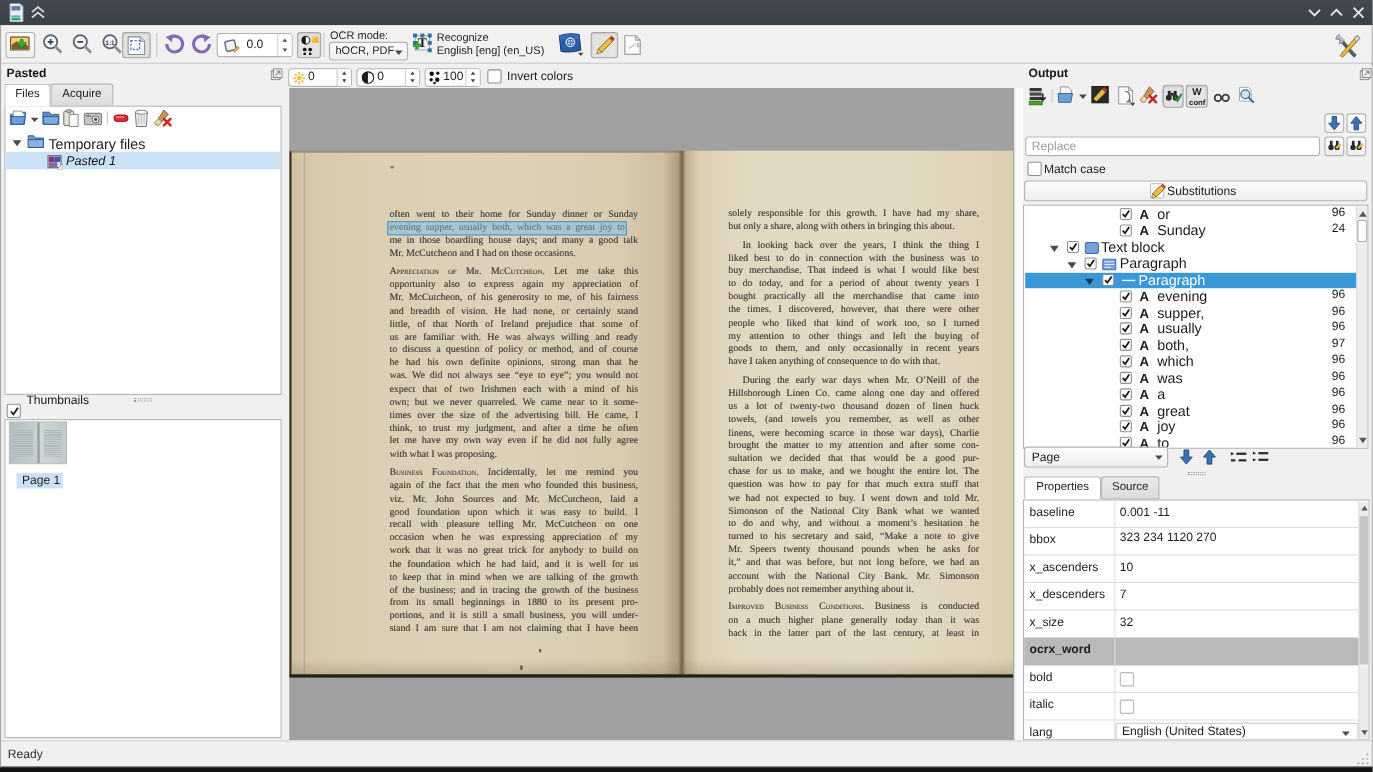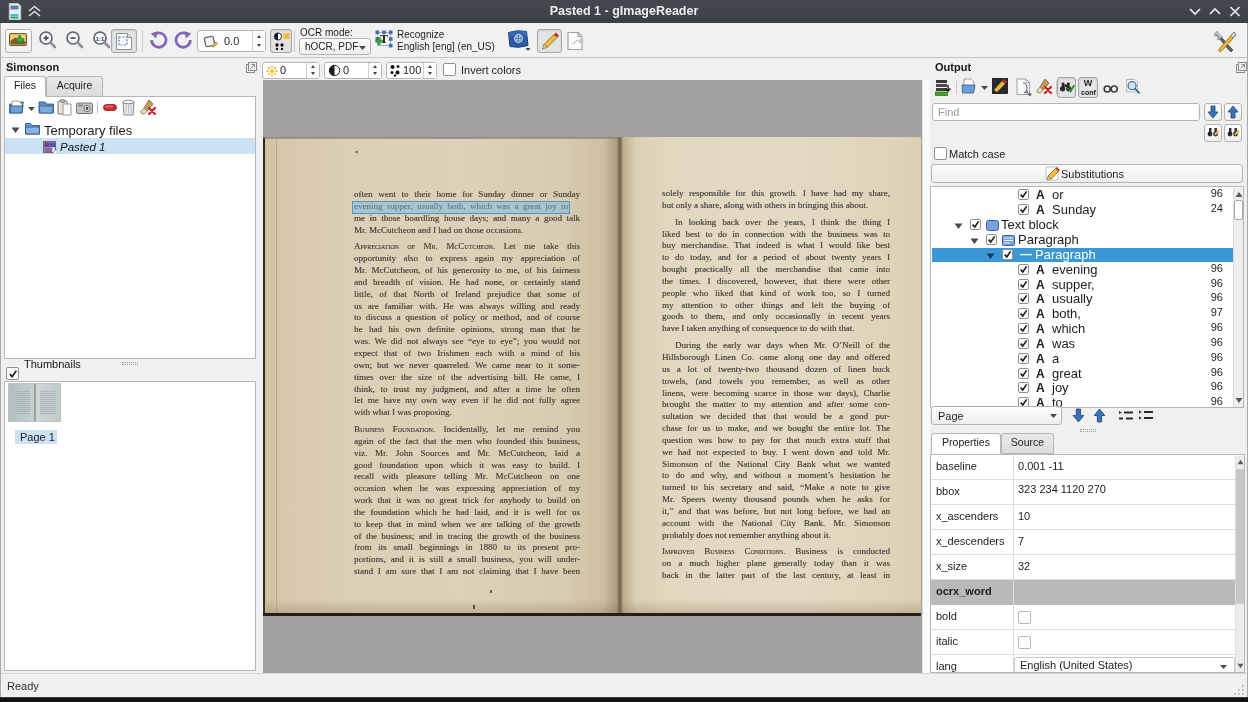--- a/index.html
+++ b/index.html
@@ -58,21 +58,20 @@
   <svg class="abs" style="left:8px;top:3px" width="14" height="17" viewBox="0 0 14 17">
     <path d="M1 0 h9 l3 3 v14 h-12 z" fill="#e8eef4" stroke="#7d8a96" stroke-width="0.8"></path>
     <rect x="2.5" y="2.5" width="8" height="4" fill="#5f7f9f"></rect>
     <rect x="2.5" y="11" width="8" height="2" fill="#3fbfbf"></rect>
     <rect x="2.5" y="13.5" width="8" height="2" fill="#2f9f6f"></rect>
   </svg>
   <svg class="abs" style="left:27px;top:5px" width="15" height="13" viewBox="0 0 15 13">
     <path d="M2 6 L7.5 1.5 L13 6" fill="none" stroke="#dcdfe2" stroke-width="1.6"></path>
     <path d="M2 11 L7.5 6.5 L13 11" fill="none" stroke="#dcdfe2" stroke-width="1.6"></path>
   </svg>
-  <div class="title">Pasted 1 - gImageReader</div>
   <svg class="abs" style="left:1188px;top:5px" width="14" height="13" viewBox="0 0 14 13">
     <path d="M2 4 L7 9 L12 4" fill="none" stroke="#e8eaec" stroke-width="1.7"></path>
   </svg>
   <svg class="abs" style="left:1208px;top:5px" width="14" height="13" viewBox="0 0 14 13">
     <path d="M2 9 L7 4 L12 9" fill="none" stroke="#e8eaec" stroke-width="1.7"></path>
   </svg>
   <svg class="abs" style="left:1228px;top:5px" width="14" height="13" viewBox="0 0 14 13">
     <path d="M2.5 2 L11.5 11 M11.5 2 L2.5 11" fill="none" stroke="#e8eaec" stroke-width="1.7"></path>
   </svg>
 </div>
@@ -195,21 +194,21 @@
   
   <svg class="abs" style="left:1213px;top:7px" width="26" height="24" viewBox="0 0 26 24">
     <path d="M4 2 L17 17 L20 20 L18 22 L15 19 L3.5 5 Z" fill="#5a6168" stroke="#3c4248" stroke-width="0.7"></path>
     <path d="M5 1.5 a4 4 0 0 0 -3.5 4.5 l2.5 -1 l1.5 2 l-1 2.5 a4 4 0 0 0 4.5 -3.5" fill="#b9c0c7" stroke="#6c737a" stroke-width="0.7"></path>
     <path d="M21 2 L8 17 L5.5 20.5 L7.5 22 L10.5 19 L23 5 Z" fill="#e8b93c" stroke="#8a6a14" stroke-width="0.8"></path>
     <path d="M21 2 L23 5 L20 8 L18 5 Z" fill="#cfd6dc" stroke="#6c737a" stroke-width="0.7"></path>
   </svg>
 </div>
 
 <div id="leftpanel" class="abs" style="left:0;top:58px;width:259px;height:615px;background:#f0f0f0">
-  <div class="pane-hdr abs" style="left:6px;top:3px">Simonson</div>
+  <div class="pane-hdr abs" style="left:6px;top:3px">Pasted</div>
   <svg class="abs" style="left:246px;top:4px" width="11" height="11" viewBox="0 0 11 11">
     <rect x="0.5" y="2.5" width="8" height="8" fill="none" stroke="#8a8a8a"></rect>
     <rect x="2.5" y="0.5" width="8" height="8" fill="#f0f0f0" stroke="#8a8a8a"></rect>
     <path d="M4.5 6.5 L8.5 2.5 M8.5 2.5 h-3 M8.5 2.5 v3" stroke="#8a8a8a" fill="none"></path>
   </svg>
   <div class="tab active" style="left:4px;top:18px;width:42px">
       <div style="margin-top:2px">Files</div>
     </div>
   <div class="tab" style="left:46px;top:18px;width:57px">
       <div style="margin-top:2px">Acquire</div>
@@ -491,29 +490,29 @@
   <svg class="abs" style="left:173px;top:27px" width="16" height="8" viewBox="0 0 16 8">
     <circle cx="4.2" cy="4" r="3" fill="none" stroke="#3a3a3a" stroke-width="1.6"></circle>
     <circle cx="11.2" cy="4" r="3" fill="none" stroke="#3a3a3a" stroke-width="1.6"></circle>
   </svg>
   <svg class="abs" style="left:195px;top:20px" width="16" height="18" viewBox="0 0 18 19">
     <path d="M2 1 h9 l3 3 v11 h-12 z" fill="#fdfdfd" stroke="#9aa0a6" stroke-width="0.9"></path>
     <circle cx="8" cy="8" r="4.5" fill="#cfe4f4" stroke="#3a6a9a" stroke-width="1.3"></circle>
     <line x1="11.5" y1="11.5" x2="16" y2="16" stroke="#3a6a9a" stroke-width="2" stroke-linecap="round"></line>
   </svg>
 
-  <div class="input" style="left:2px;top:45px;width:268px;height:18px">Find</div>
   <div class="tbtn" style="left:274px;top:45px;width:18px;height:18px"></div>
   <svg class="abs" style="left:277px;top:47px" width="12" height="14" viewBox="0 0 12 14">
     <path d="M4 1 h4 v6 h3 L6 13 L1 7 h3 z" fill="#3a72b4" stroke="#1d4a80" stroke-width="0.8"></path>
   </svg>
   <div class="tbtn" style="left:294px;top:45px;width:18px;height:18px"></div>
   <svg class="abs" style="left:297px;top:47px" width="12" height="14" viewBox="0 0 12 14">
     <path d="M4 13 h4 V7 h3 L6 1 L1 7 h3 z" fill="#3a72b4" stroke="#1d4a80" stroke-width="0.8"></path>
   </svg>
+  <div class="input" style="left:2px;top:66px;width:268px;height:18px">Replace</div>
   <div class="tbtn" style="left:274px;top:66px;width:18px;height:18px"></div>
   <svg class="abs" style="left:276px;top:68px" width="14" height="13" viewBox="0 0 14 13">
     <circle cx="4" cy="8" r="2.4" fill="#2a2a2a"></circle>
       <circle cx="9.5" cy="8" r="2.4" fill="#2a2a2a"></circle>
     <rect x="3" y="2" width="2.4" height="5" fill="#2a2a2a"></rect>
       <rect x="8.5" y="2" width="2.4" height="5" fill="#2a2a2a"></rect>
     <path d="M8 8 l4 -4 l1.5 1.5 l-4 4 z" fill="#e8b84a"></path>
   </svg>
   <div class="tbtn" style="left:294px;top:66px;width:18px;height:18px"></div>
   <svg class="abs" style="left:296px;top:68px" width="14" height="13" viewBox="0 0 14 13">

